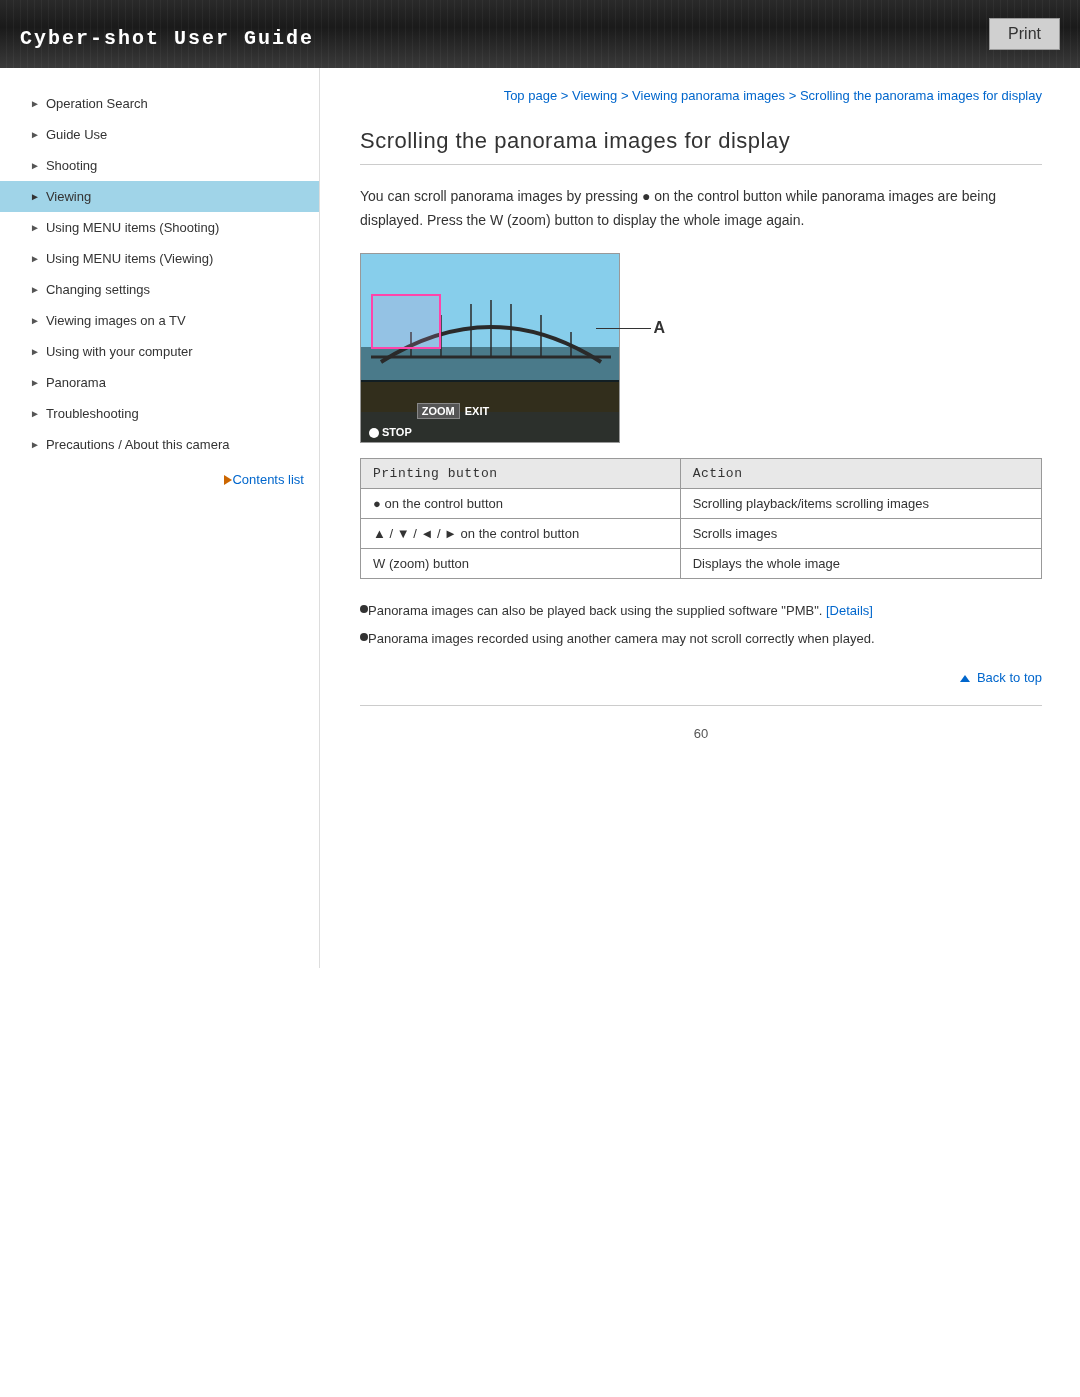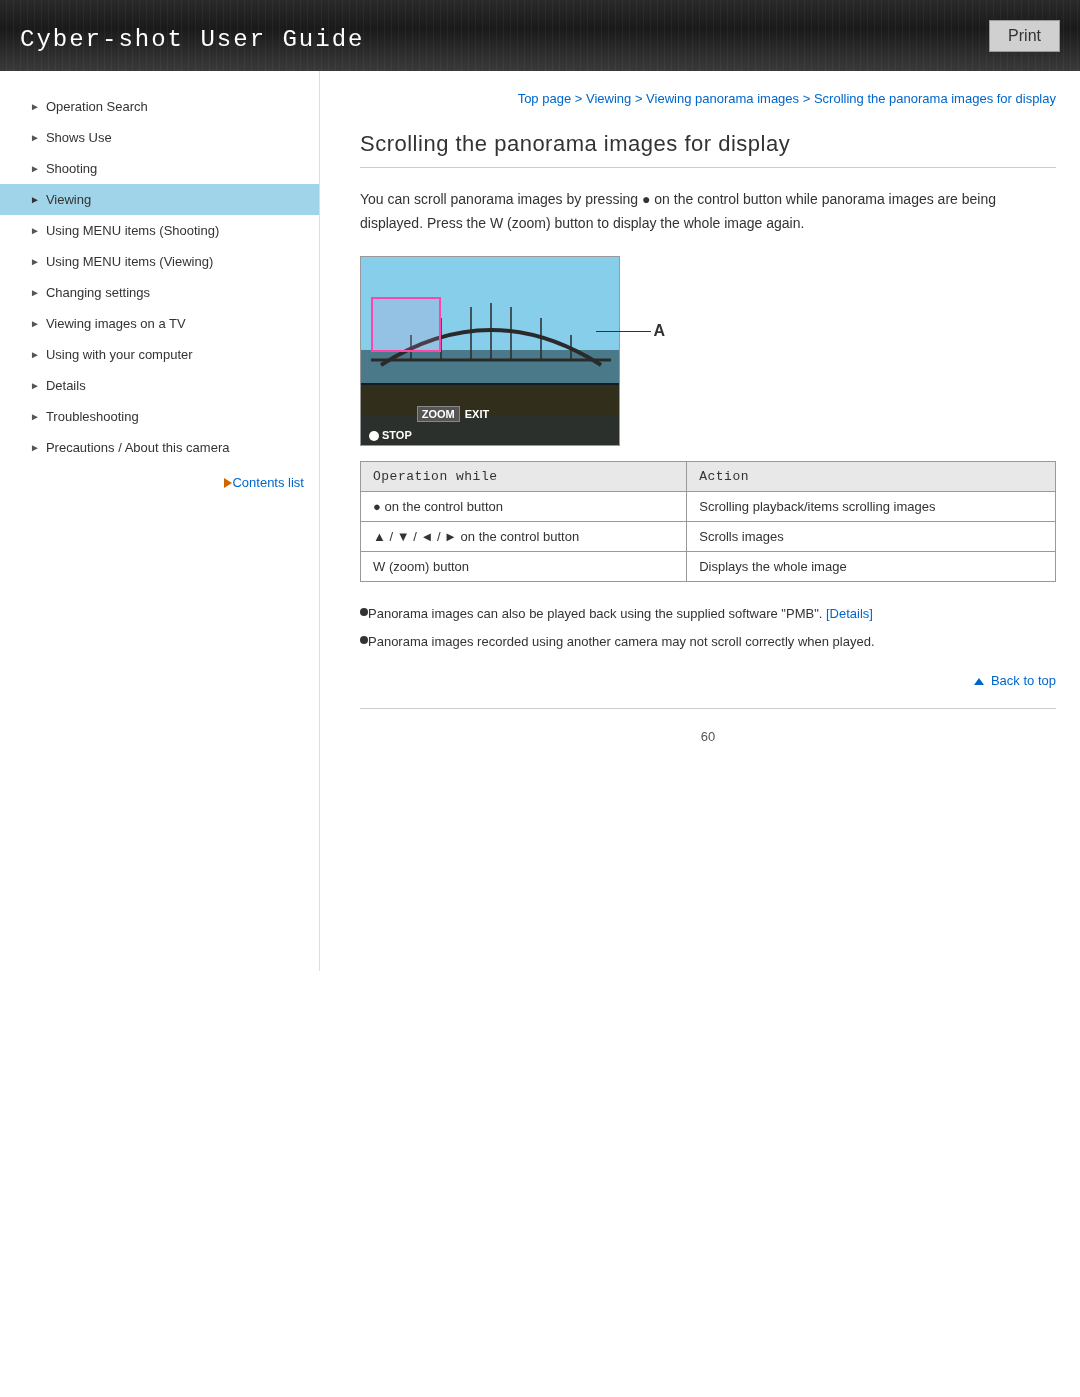--- a/index.html
+++ b/index.html
@@ -29,23 +29,23 @@
         90deg,
         transparent,
         transparent 6px,
         rgba(255,255,255,0.04) 6px,
         rgba(255,255,255,0.04) 7px
       );
       pointer-events: none;
     }
     .header-title {
       color: #fff;
-      font-size: 24px;
+      font-size: 20px;
       font-family: 'Courier New', monospace;
-      font-weight: normal;
+      font-weight: bold;
       letter-spacing: 2px;
       z-index: 1;
       margin-top: 8px;
     }
     .print-button {
       background: #d0d0d0;
       border: 1px solid #999;
       padding: 6px 18px;
       font-size: 16px;
       cursor: pointer;
@@ -100,21 +100,21 @@
       width: 0;
       height: 0;
       border-top: 5px solid transparent;
       border-bottom: 5px solid transparent;
       border-left: 8px solid #cc6600;
     }
 
     
     .main {
       flex: 1;
-      padding: 20px 24px 40px 40px;
+      padding: 20px 38px 40px 40px;
     }
 
     
     .breadcrumb {
       color: #0066cc;
       font-size: 13px;
       margin-bottom: 25px;
       text-align: right;
     }
     .breadcrumb a {
@@ -308,21 +308,21 @@
 
   <div class="sidebar">
 
     <div id="sidebar-items-container">
         <div class="sidebar-item">
           <span class="arrow">►</span>
           <span>Operation Search</span>
         </div>
         <div class="sidebar-item">
           <span class="arrow">►</span>
-          <span>Shows Use</span>
+          <span>Guide Use</span>
         </div>
         <div class="sidebar-item">
           <span class="arrow">►</span>
           <span>Shooting</span>
         </div>
         <div class="sidebar-item active">
           <span class="arrow">►</span>
           <span>Viewing</span>
         </div>
         <div class="sidebar-item">
@@ -340,21 +340,21 @@
         <div class="sidebar-item">
           <span class="arrow">►</span>
           <span>Viewing images on a TV</span>
         </div>
         <div class="sidebar-item">
           <span class="arrow">►</span>
           <span>Using with your computer</span>
         </div>
         <div class="sidebar-item">
           <span class="arrow">►</span>
-          <span>Details</span>
+          <span>Panorama</span>
         </div>
         <div class="sidebar-item">
           <span class="arrow">►</span>
           <span>Troubleshooting</span>
         </div>
         <div class="sidebar-item">
           <span class="arrow">►</span>
           <span>Precautions / About this camera</span>
         </div>
       </div>
@@ -427,21 +427,21 @@
         <span style="font-size:16px;font-weight:bold;color:#333;">A</span>
       </div>
     </div>
 
     
 
     
     <table class="op-table">
       <thead>
         <tr>
-          <th>Operation while</th>
+          <th>Printing button</th>
           <th>Action</th>
         </tr>
       </thead>
       <tbody id="table-body">
       <tr>
     <td>● on the control button</td>
     <td>Scrolling playback/items scrolling images</td>
   </tr>
           <tr>
     <td>▲ / ▼ / ◄ / ►  on the control button</td>

